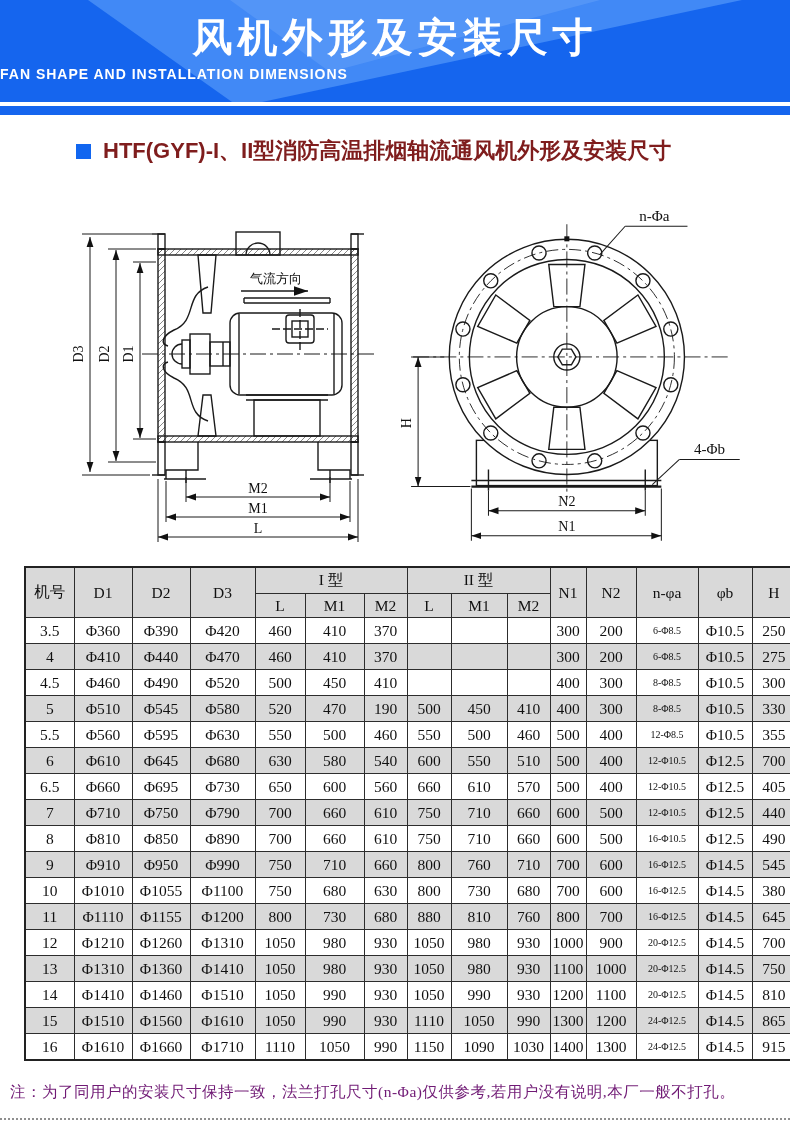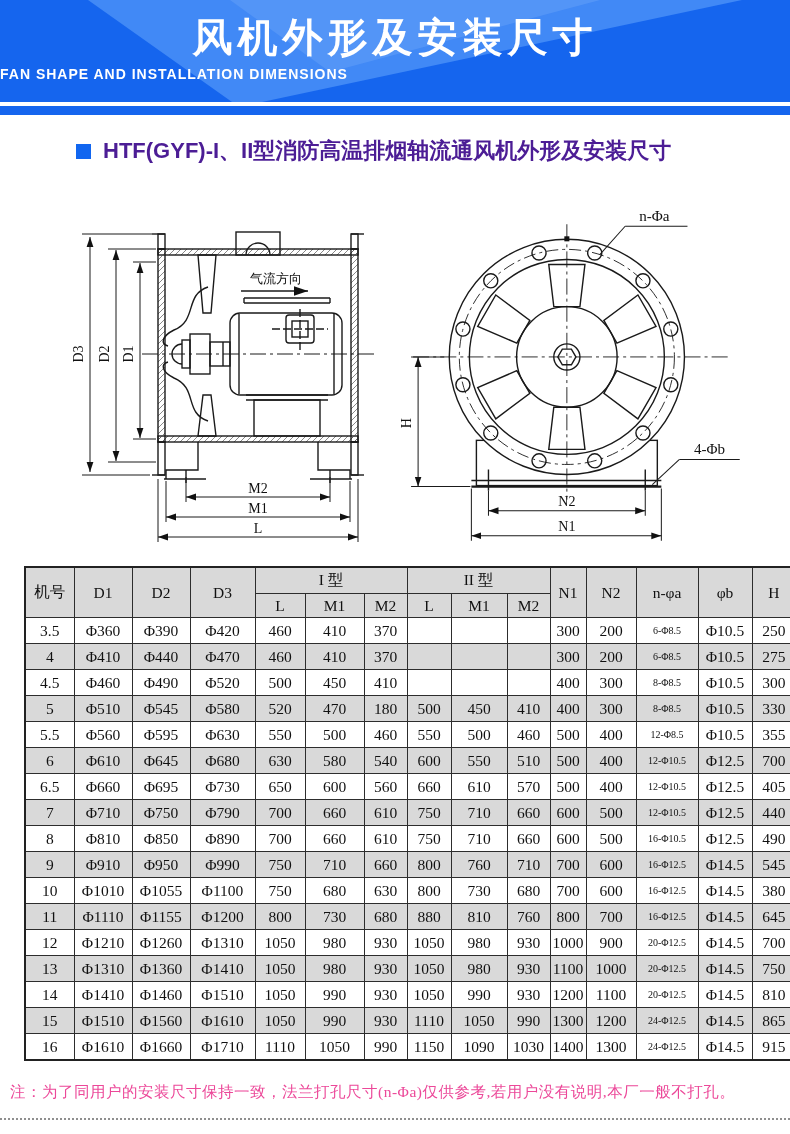--- a/index.html
+++ b/index.html
@@ -11,39 +11,39 @@
   .banner-title{position:absolute;left:0;top:10px;width:100%;text-align:center;
     color:#fff;font-family:"Liberation Sans",sans-serif;font-weight:bold;
     font-size:40px;letter-spacing:5px;}
   .banner-subtitle{position:absolute;left:0;top:66px;width:100%;
     color:#fff;font-family:"Liberation Sans",sans-serif;font-weight:bold;
     font-size:14px;letter-spacing:1px;}
   .banner-bar{position:absolute;left:0;top:106px;width:790px;height:9px;background:#1565ee;}
   
   .section-heading{position:absolute;left:76px;top:136px;display:flex;align-items:center;}
   .bullet{width:15px;height:15px;background:#1166f0;display:inline-block;margin-right:12px;flex:none;}
-  .heading-text{font-family:"Liberation Sans",sans-serif;font-weight:bold;font-size:22px;color:#4c1d95;white-space:nowrap;}
+  .heading-text{font-family:"Liberation Sans",sans-serif;font-weight:bold;font-size:22px;color:#7f1d1d;white-space:nowrap;}
   
   .drawing{position:absolute;}
   .drawing text{font-family:"Liberation Serif",serif;fill:#111;}
   #sideView{left:58px;top:192px;}
   #frontView{left:398px;top:196px;}
   
   table.dims{position:absolute;left:24px;top:566px;width:771px;border-collapse:collapse;
     table-layout:fixed;border:2px solid #222;}
   table.dims th,table.dims td{border:1.5px solid #2d2d2d;text-align:center;vertical-align:middle;
     padding:0;font-weight:normal;font-size:15.5px;white-space:nowrap;overflow:hidden;height:25px;color:#111;}
   table.dims thead th{background:#d9d9d9;}
   table.dims thead tr.h1 th{height:25px;}
   table.dims thead tr.h2 th{height:23px;}
   table.dims tr.alt td{background:#d9d9d9;}
   table.dims td.small{font-size:10px;}
   
   .note{position:absolute;left:10px;top:1082px;width:770px;font-size:15.5px;
-    letter-spacing:0.5px;color:#ec4899;margin:0;}
+    letter-spacing:0.5px;color:#701a75;margin:0;}
   .dotted-line{position:absolute;left:0;top:1118px;width:790px;height:0;
     border-top:2px dotted #8f8f8f;}
 </style>
 </head>
 <body>
 
 <div class="page">
 
   <header class="banner">
     <svg width="790" height="102" viewBox="0 0 790 102" preserveAspectRatio="none">
@@ -318,21 +318,21 @@
           <td>Φ10.5</td>
           <td>300</td>
         </tr>
         <tr class="alt">
           <td>5</td>
           <td>Φ510</td>
           <td>Φ545</td>
           <td>Φ580</td>
           <td>520</td>
           <td>470</td>
-          <td>180</td>
+          <td>190</td>
           <td>500</td>
           <td>450</td>
           <td>410</td>
           <td>400</td>
           <td>300</td>
           <td class="small">8-Φ8.5</td>
           <td>Φ10.5</td>
           <td>330</td>
         </tr>
         <tr>

